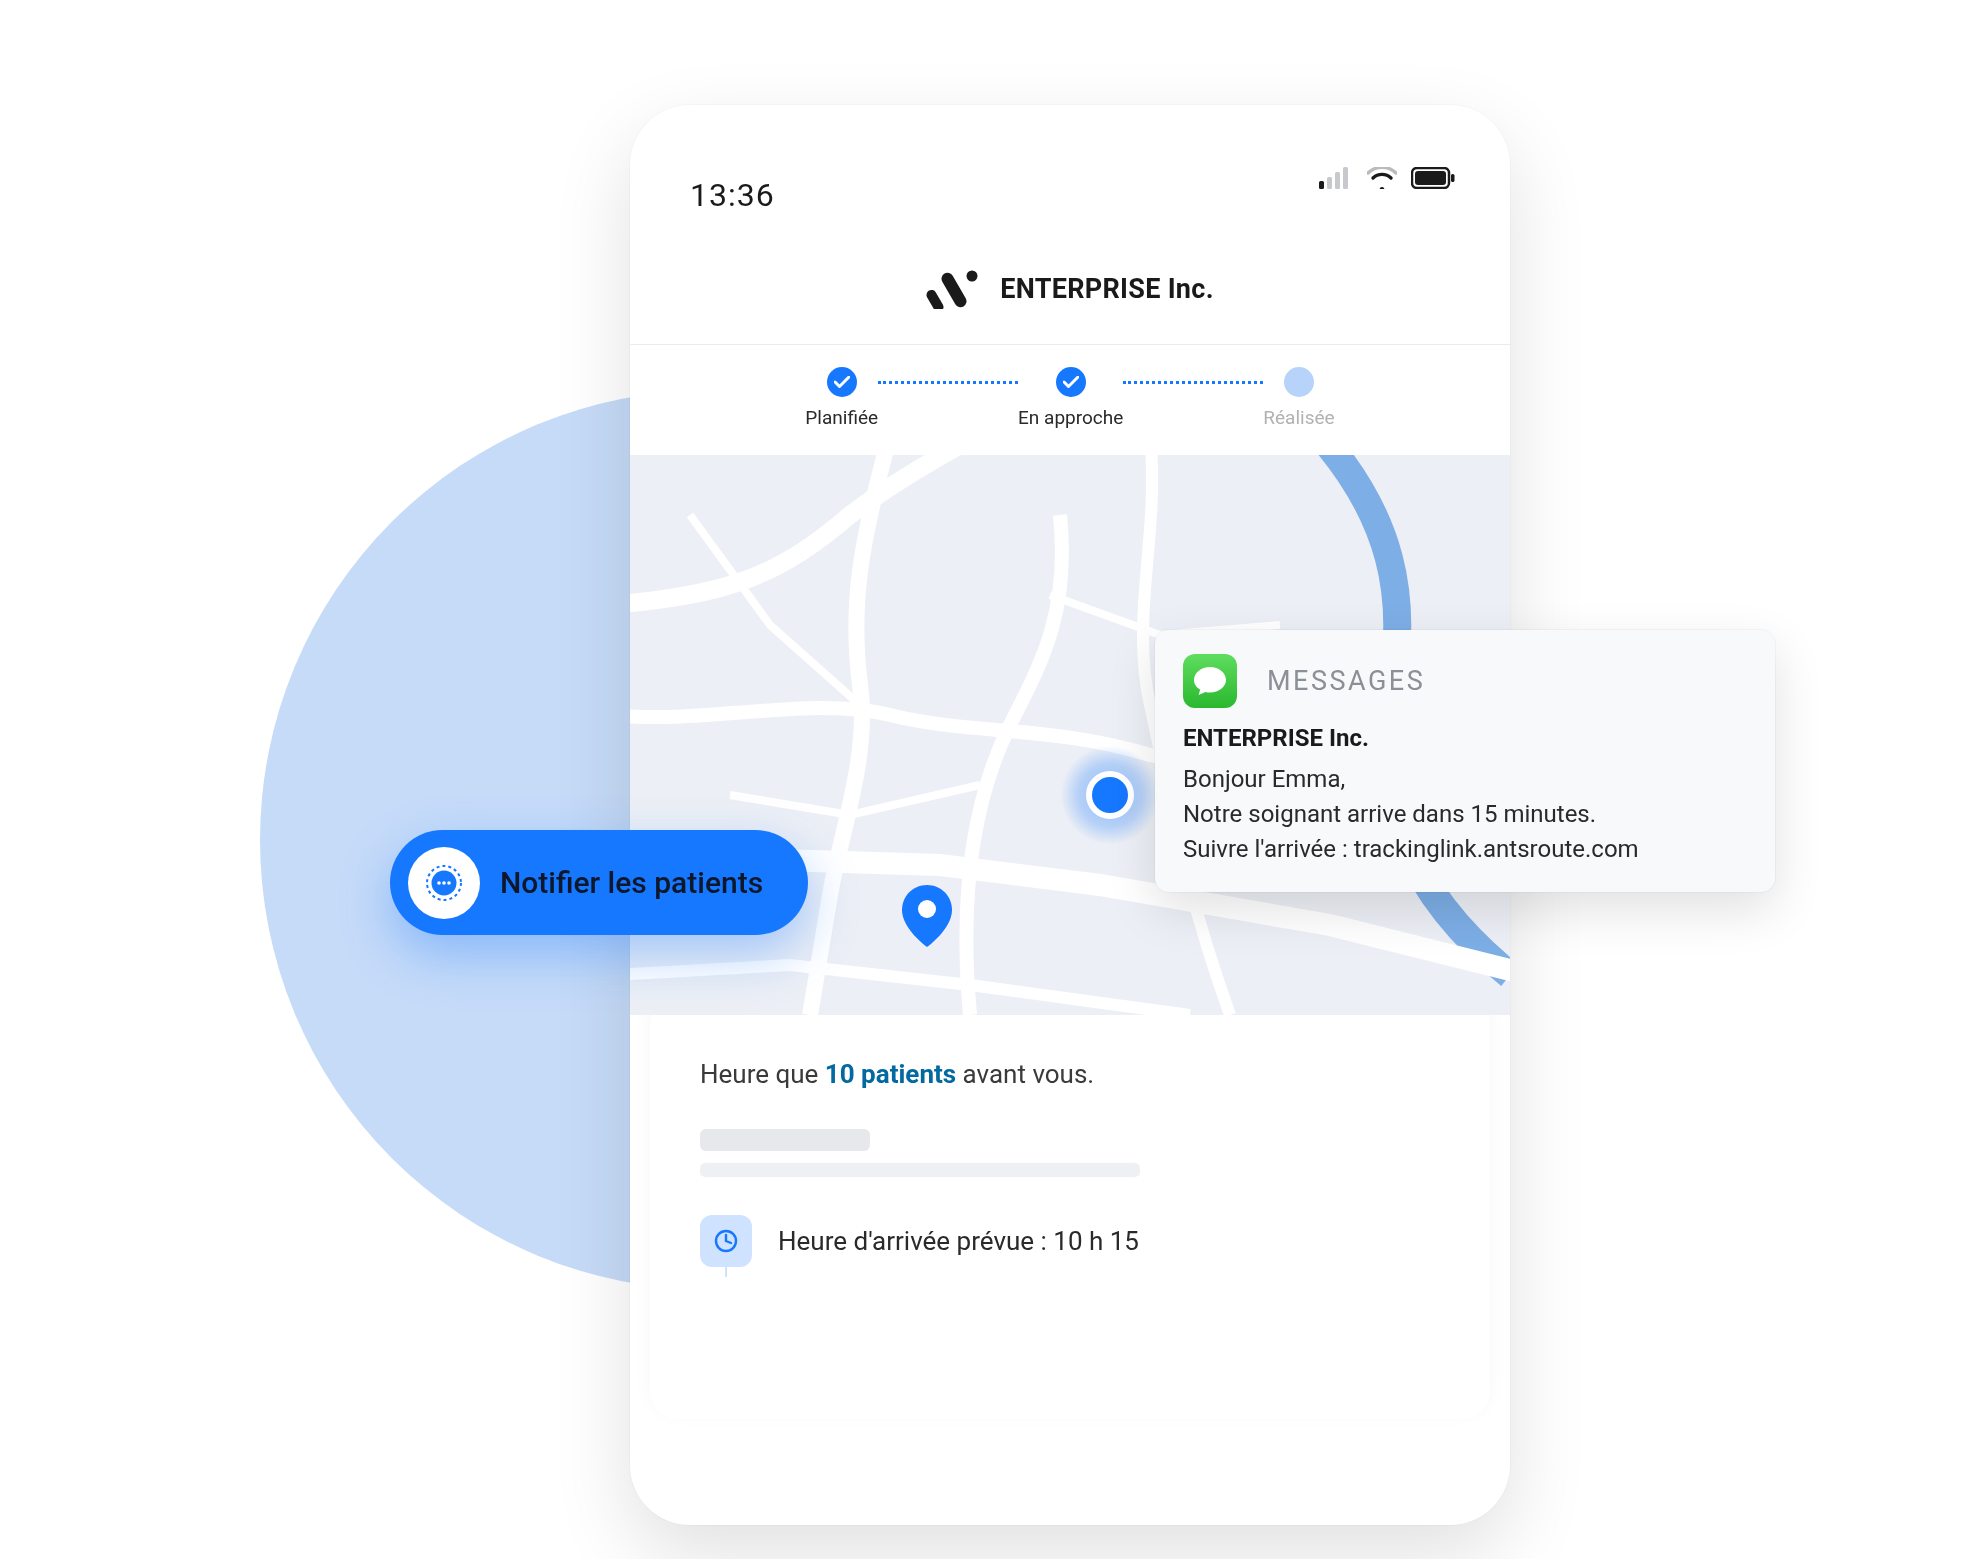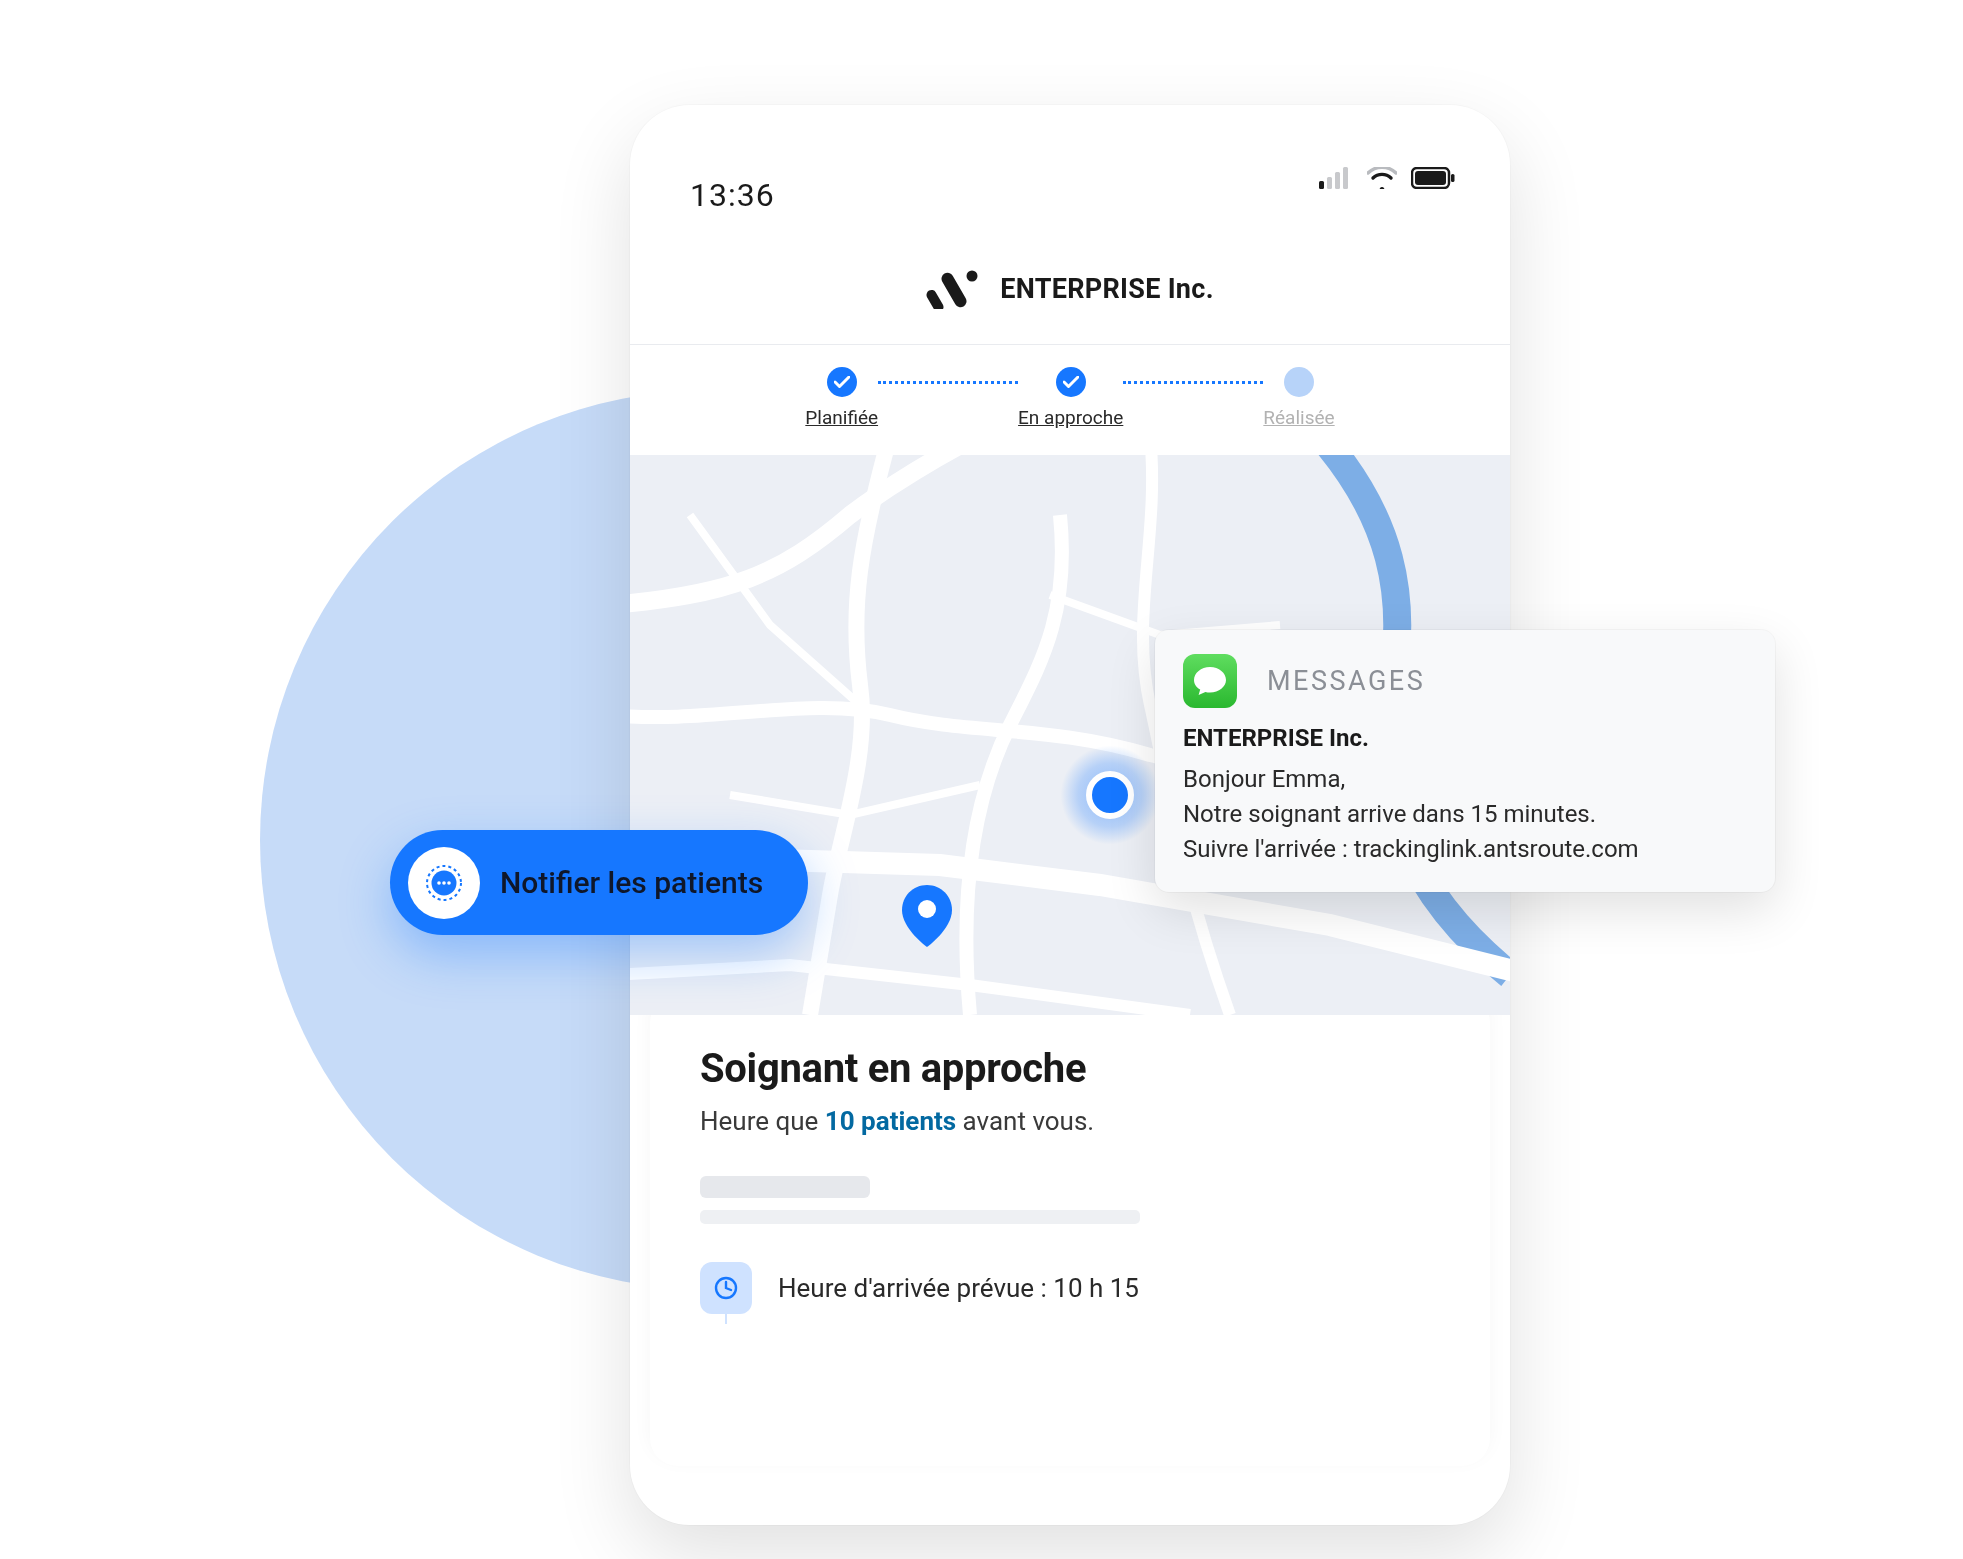--- a/index.html
+++ b/index.html
@@ -49,21 +49,21 @@
     display:flex; justify-content:center; align-items:flex-start;
     padding: 22px 20px 26px 20px;
     background:#ffffff;
   }
   .step { display:flex; flex-direction:column; align-items:center; position:relative; }
   .step-dot {
     width:30px; height:30px; border-radius:50%; background:#1677ff;
     display:flex; align-items:center; justify-content:center;
   }
   .step-dot.future { background:#b7d3f9; }
-  .step-label { font-size:19px; margin-top:9px; color:#2a2a2a;text-decoration:underline; }
+  .step-label { font-size:19px; margin-top:9px; color:#2a2a2a; }
   .step-label.future { color:#b2b2b2; }
   .connector {
     width:140px; border-top:3px dotted #1677ff; margin-top:14px;
   }
 
   
   .map {
     position:relative;
     height: 560px;
     background:#eceff5;
@@ -243,21 +243,20 @@
     <div class="pulse"></div>
     <div class="pin">
       <svg width="50" height="62" viewBox="0 0 50 62">
         <path d="M25 0 C11 0 0 11 0 25 C0 44 25 62 25 62 C25 62 50 44 50 25 C50 11 39 0 25 0 Z" fill="#1677ff"></path>
         <circle cx="25" cy="24" r="9" fill="#ffffff"></circle>
       </svg>
     </div>
   </div>
 
   <div class="card">
-    <div class="card-title">Soignant en approche</div>
     <div class="card-sub">
       <span>Heure que </span><span class="hl">10 patients</span><span> avant vous.</span>
     </div>
     <div class="skeleton">
       <div class="bar1"></div>
         <div class="bar2"></div>
     </div>
     <div class="rows">
       <div class="vert-line"></div>
       <div class="row">

